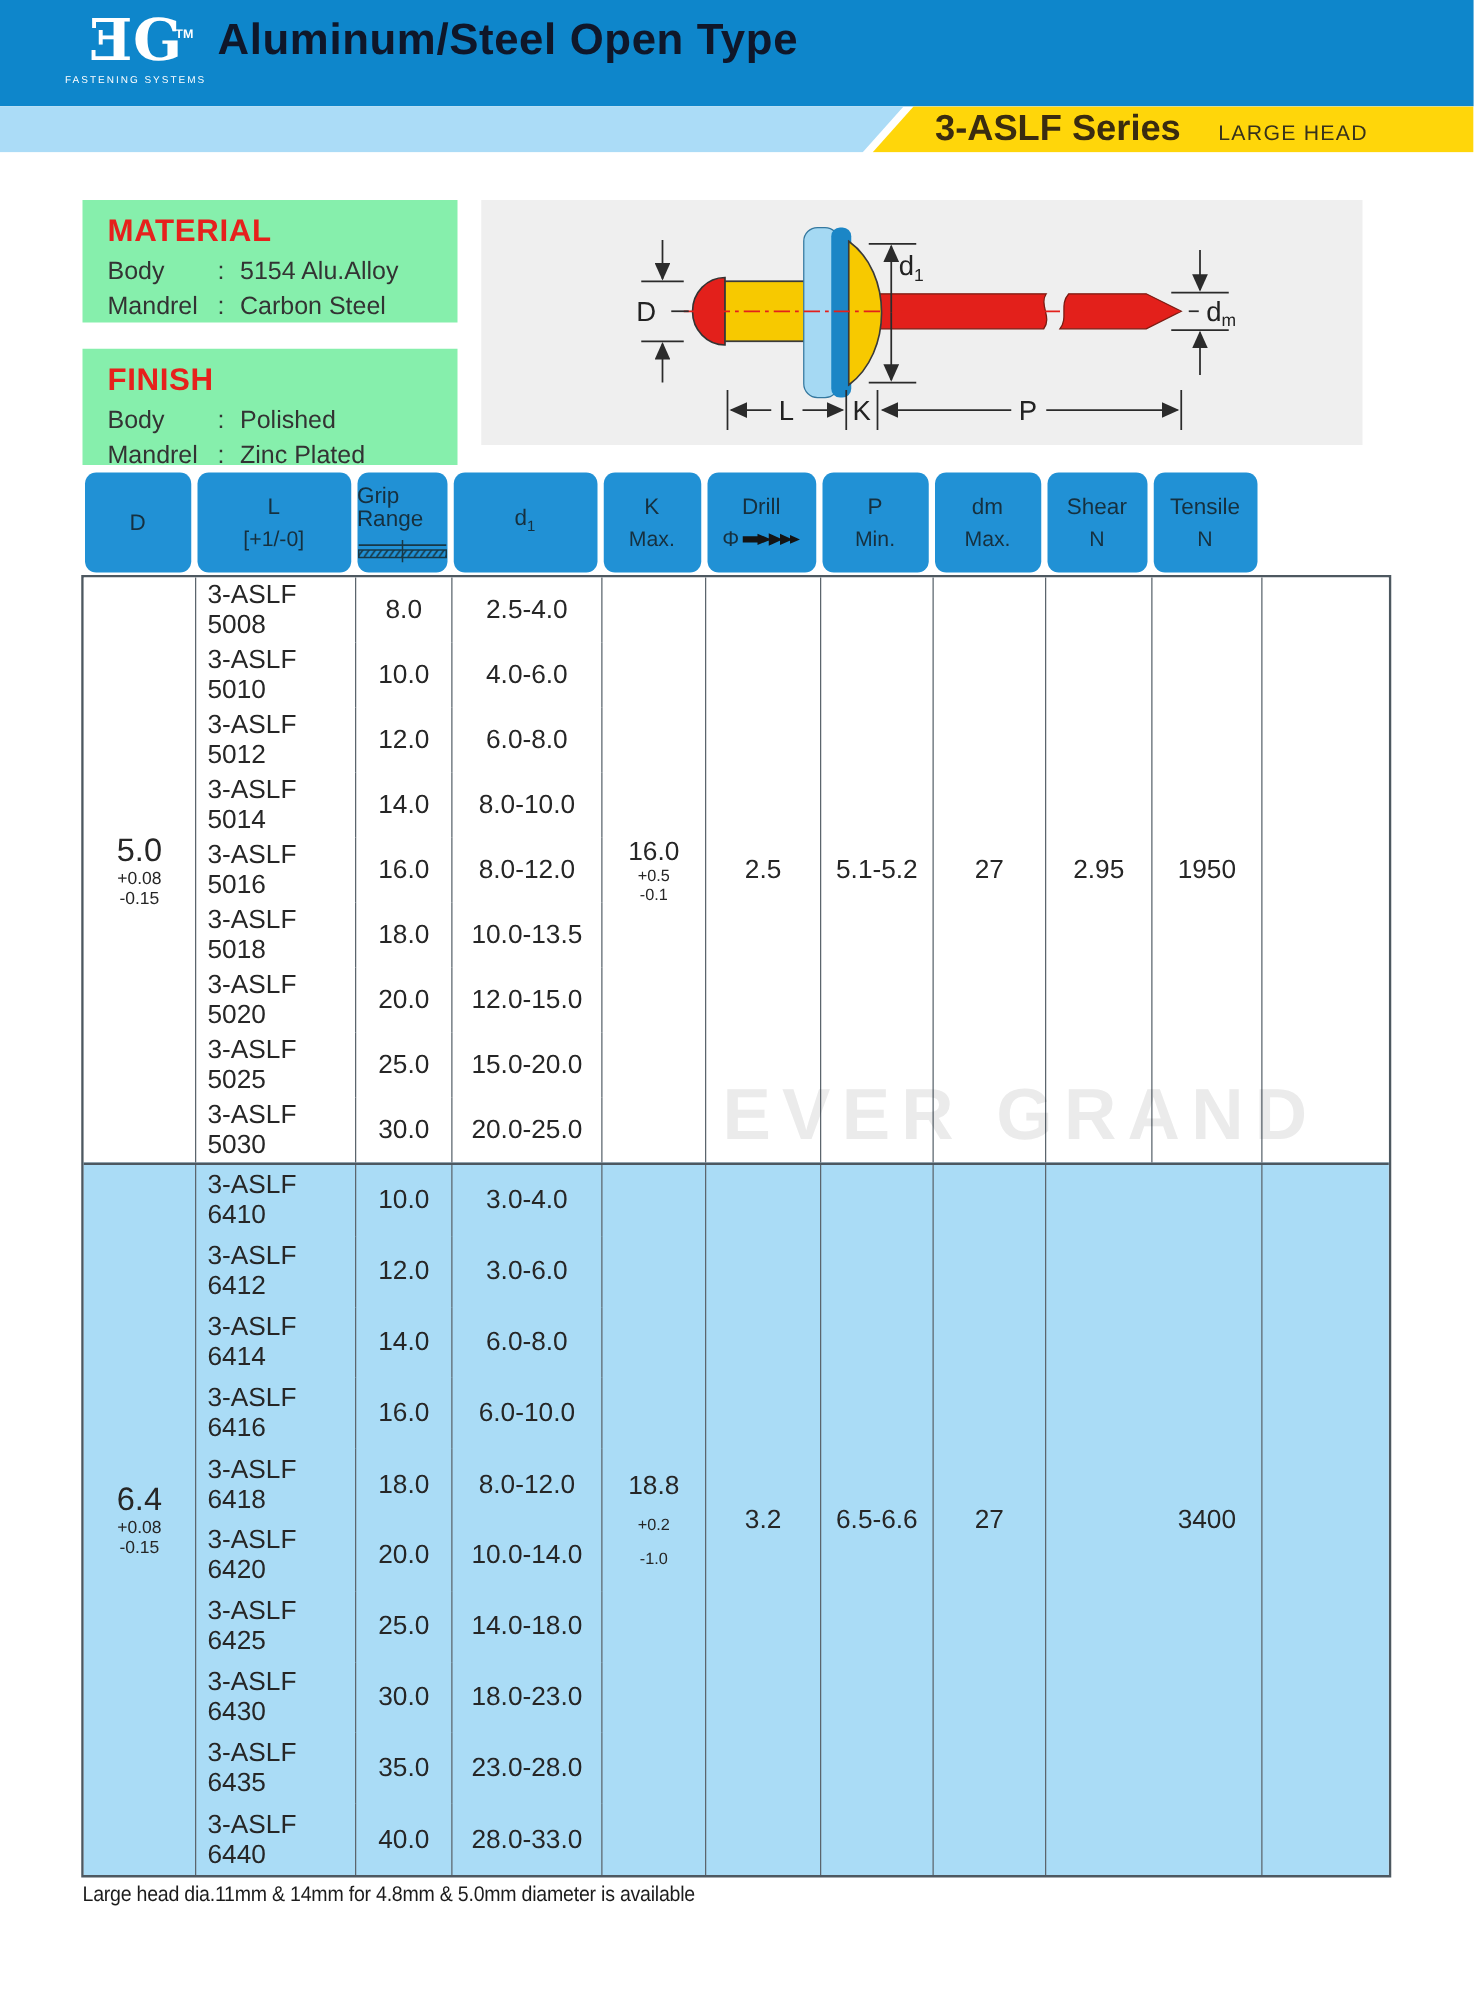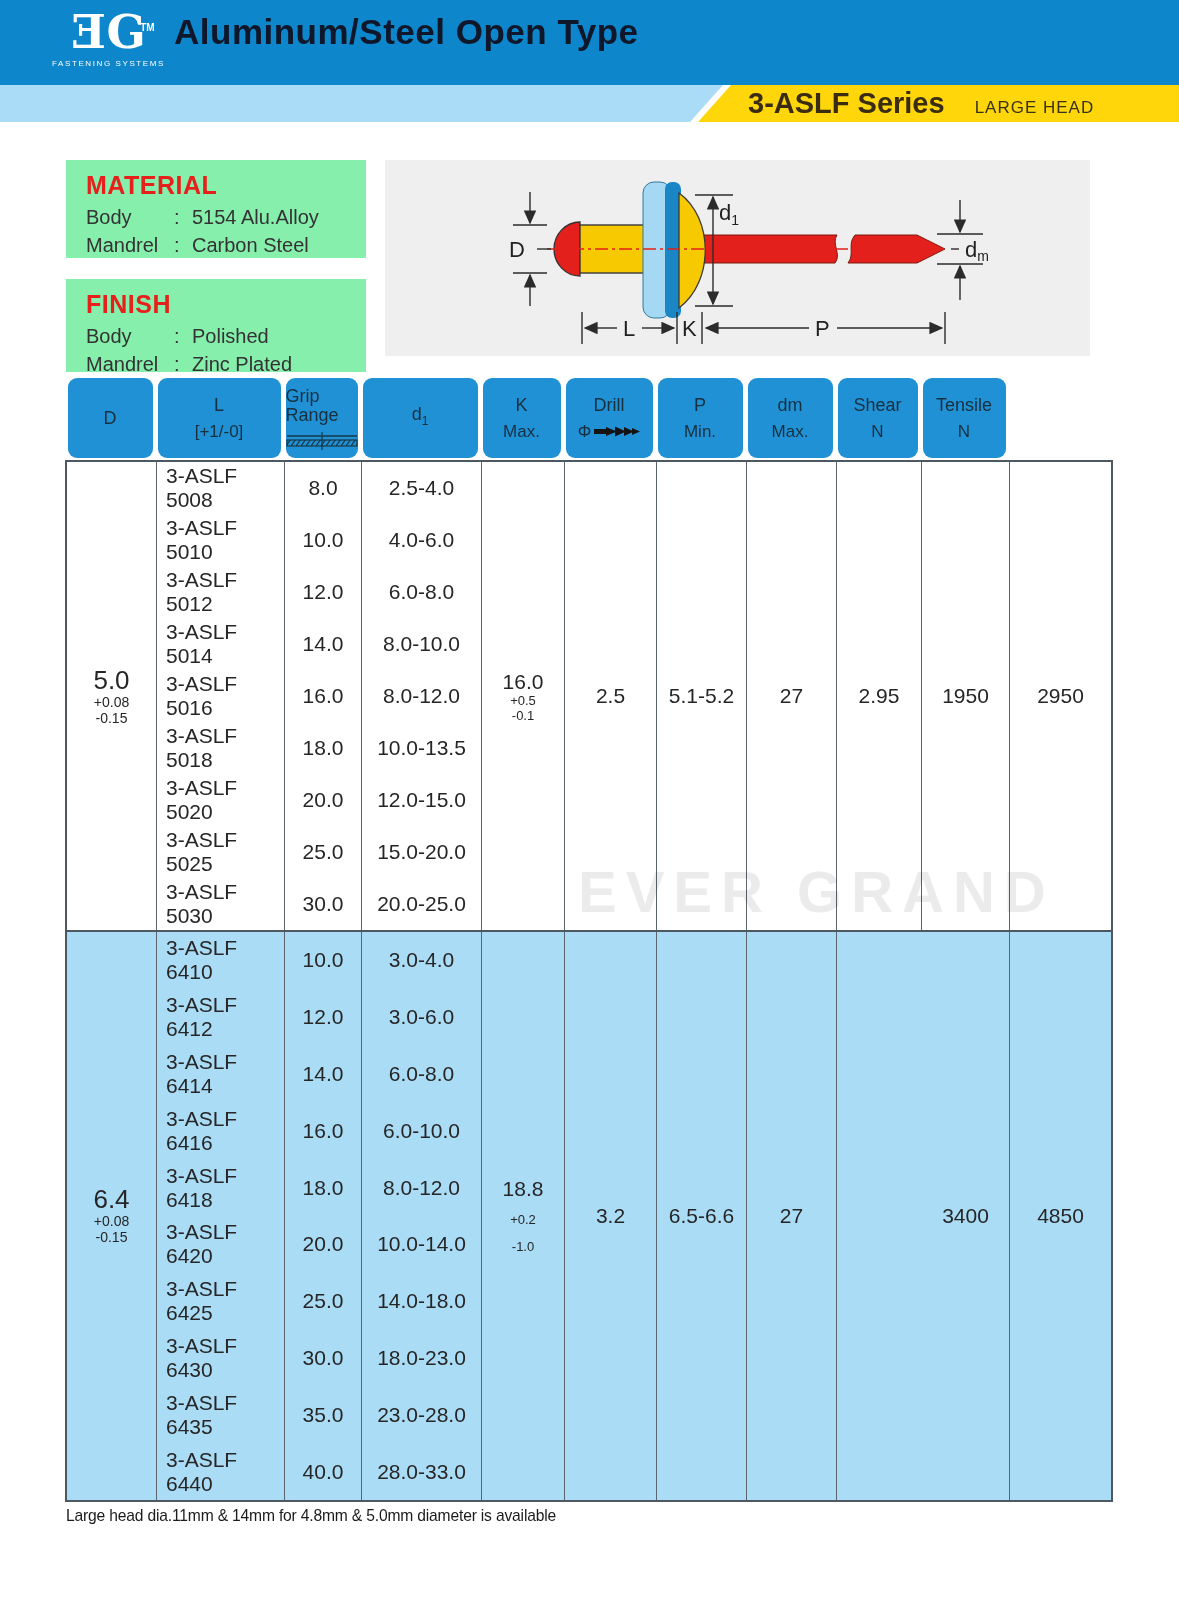--- a/index.html
+++ b/index.html
@@ -272,21 +272,20 @@
         <div class="bc" style="grid-area: 1 / 5 / 10;">
           <span class="mid">16.0</span>
           <span class="tol2">+0.5</span>
           <span class="tol2">-0.1</span>
         </div>
         <div class="bc num" style="grid-area: 1 / 6 / 10;">2.5</div>
         <div class="bc num" style="grid-area: 1 / 7 / 10;">5.1-5.2</div>
         <div class="bc num" style="grid-area: 1 / 8 / 10;">27</div>
         <div class="bc num" style="grid-area: 1 / 9 / 10;">2.95</div>
         <div class="bc num" style="grid-area: 1 / 10 / 10;">1950</div>
-        <div class="bc num last" style="grid-area: 1 / 11 / 10;">2950</div>
       </div>
       <div class="grp g2" style="grid-template-rows: repeat(10, 1fr); height: 570px;">
         <div class="bc" style="grid-area: 1 / 1 / 11;">
           <span class="big">6.4</span>
           <span class="tol">+0.08</span>
           <span class="tol">-0.15</span>
         </div>
         <div class="bc art" style="grid-area: 1 / 2 / 2;">3-ASLF 6410</div>
         <div class="bc num" style="grid-area: 1 / 3 / 2;">10.0</div>
         <div class="bc num" style="grid-area: 1 / 4 / 2;">3.0-4.0</div>
@@ -319,21 +318,20 @@
         <div class="bc num" style="grid-area: 10 / 4 / 11;">28.0-33.0</div>
         <div class="bc" style="grid-area: 1 / 5 / 11; gap: 12px;">
           <span class="mid">18.8</span>
           <span class="tol2">+0.2</span>
           <span class="tol2">-1.0</span>
         </div>
         <div class="bc num" style="grid-area: 1 / 6 / 11;">3.2</div>
         <div class="bc num" style="grid-area: 1 / 7 / 11;">6.5-6.6</div>
         <div class="bc num" style="grid-area: 1 / 8 / 11;">27</div>
         <div class="bc num" style="grid-area: 1 / 10 / 11;">3400</div>
-        <div class="bc num last" style="grid-area: 1 / 11 / 11;">4850</div>
       </div>
     </div>
 </div>
 
 <div class="watermark">EVER GRAND</div>
 
 <div class="footnote">Large head dia.11mm &amp; 14mm for 4.8mm &amp; 5.0mm diameter is available</div>
 
 <div class="footer-bar">
   <div class="footer-blue"></div>

